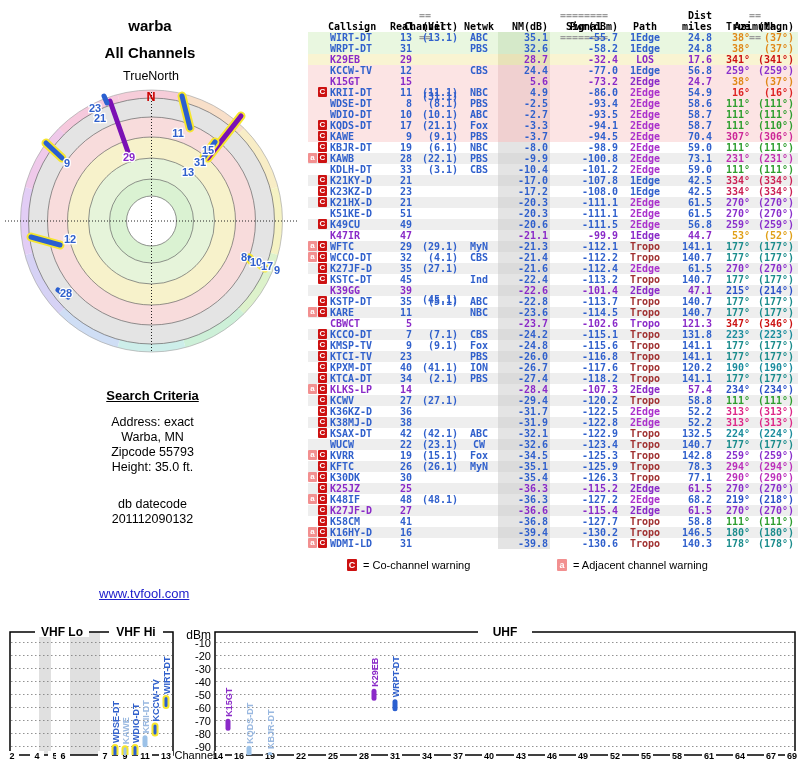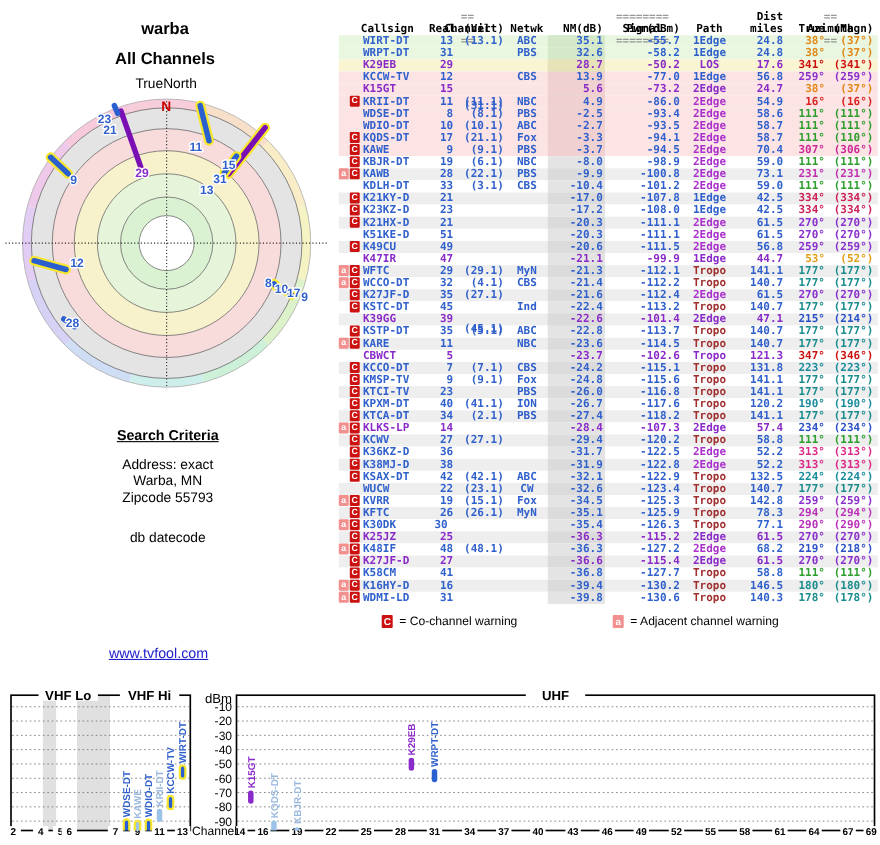--- a/index.html
+++ b/index.html
@@ -153,34 +153,34 @@
           <span class="r" style="color: rgb(224, 136, 24);">(37°)</span>
         </div>
         <div class="trow bg-yellow">
           <span class="ctr"></span>
           <span class="ctr"></span>
           <span class="c-cs" style="color: rgb(138, 42, 200);">K29EB</span>
           <span class="r" style="color: rgb(138, 42, 200);">29</span>
           <span class="r" style="color: rgb(138, 42, 200);"></span>
           <span class="ctr" style="color: rgb(138, 42, 200);"></span>
           <span class="r c-nm" style="color: rgb(138, 42, 200);">28.7</span>
-          <span class="r" style="color: rgb(138, 42, 200);">-50.2</span>
+          <span class="r" style="color: rgb(138, 42, 200);">-32.4</span>
           <span class="ctr" style="color: rgb(138, 42, 200);">LOS</span>
           <span class="r" style="color: rgb(138, 42, 200);">17.6</span>
           <span class="r" style="color: rgb(204, 17, 17);">341°</span>
           <span class="r" style="color: rgb(204, 17, 17);">(341°)</span>
         </div>
         <div class="trow bg-pink">
           <span class="ctr"></span>
           <span class="ctr"></span>
           <span class="c-cs" style="color: rgb(48, 96, 204);">KCCW-TV</span>
           <span class="r" style="color: rgb(48, 96, 204);">12</span>
           <span class="r" style="color: rgb(48, 96, 204);"></span>
           <span class="ctr" style="color: rgb(48, 96, 204);">CBS</span>
-          <span class="r c-nm" style="color: rgb(48, 96, 204);">13.9</span>
+          <span class="r c-nm" style="color: rgb(48, 96, 204);">24.4</span>
           <span class="r" style="color: rgb(48, 96, 204);">-77.0</span>
           <span class="ctr" style="color: rgb(48, 96, 204);">1Edge</span>
           <span class="r" style="color: rgb(48, 96, 204);">56.8</span>
           <span class="r" style="color: rgb(138, 48, 204);">259°</span>
           <span class="r" style="color: rgb(138, 48, 204);">(259°)</span>
         </div>
         <div class="trow bg-pink">
           <span class="ctr"></span>
           <span class="ctr"></span>
           <span class="c-cs" style="color: rgb(138, 42, 200);">K15GT</span>
@@ -751,21 +751,21 @@
           <span class="r" style="color: rgb(187, 48, 187);">(294°)</span>
         </div>
         <div class="trow bg-white">
           <span class="ctr">
             <span class="wb wb-a">a</span>
           </span>
           <span class="ctr">
             <span class="wb wb-c">C</span>
           </span>
           <span class="c-cs" style="color: rgb(48, 96, 204);">K30DK</span>
-          <span class="r" style="color: rgb(48, 96, 204); text-align: center;">30</span>
+          <span class="r" style="color: rgb(48, 96, 204);">30</span>
           <span class="r" style="color: rgb(48, 96, 204);"></span>
           <span class="ctr" style="color: rgb(48, 96, 204);"></span>
           <span class="r c-nm" style="color: rgb(48, 96, 204);">-35.4</span>
           <span class="r" style="color: rgb(48, 96, 204);">-126.3</span>
           <span class="ctr" style="color: rgb(160, 48, 48);">Tropo</span>
           <span class="r" style="color: rgb(48, 96, 204);">77.1</span>
           <span class="r" style="color: rgb(187, 48, 187);">290°</span>
           <span class="r" style="color: rgb(187, 48, 187);">(290°)</span>
         </div>
         <div class="trow bg-gray">
@@ -882,22 +882,24 @@
       <span class="wb wb-a">a</span>
       <span>= Adjacent channel warning</span>
     </span>
   </div>
 
   <div id="search">
     <div class="hd">Search Criteria</div>
     <div class="ln">Address: exact</div>
     <div class="ln">Warba, MN</div>
     <div class="ln">Zipcode 55793</div>
+    <div class="ln">Height: 35.0 ft.</div>
     <div class="gap"></div>
     <div class="ln">db datecode</div>
+    <div class="ln">201112090132</div>
   </div>
 
   <a id="tvlink">www.tvfool.com</a>
 
   <svg id="charts" width="800" height="143" viewBox="0 0 800 143" style="position:absolute;left:0;top:625px;">
       <rect x="39" y="7" width="12" height="123" fill="#e0e0e0"></rect>
       <rect x="70" y="7" width="30" height="123" fill="#e0e0e0"></rect>
       <line x1="11" y1="17.5" x2="172" y2="17.5" stroke="#777" stroke-width="0.8" stroke-dasharray="1.5,2.5"></line>
       <line x1="216" y1="17.5" x2="794" y2="17.5" stroke="#777" stroke-width="0.8" stroke-dasharray="1.5,2.5"></line>
       <line x1="11" y1="30.5" x2="172" y2="30.5" stroke="#777" stroke-width="0.8" stroke-dasharray="1.5,2.5"></line>

